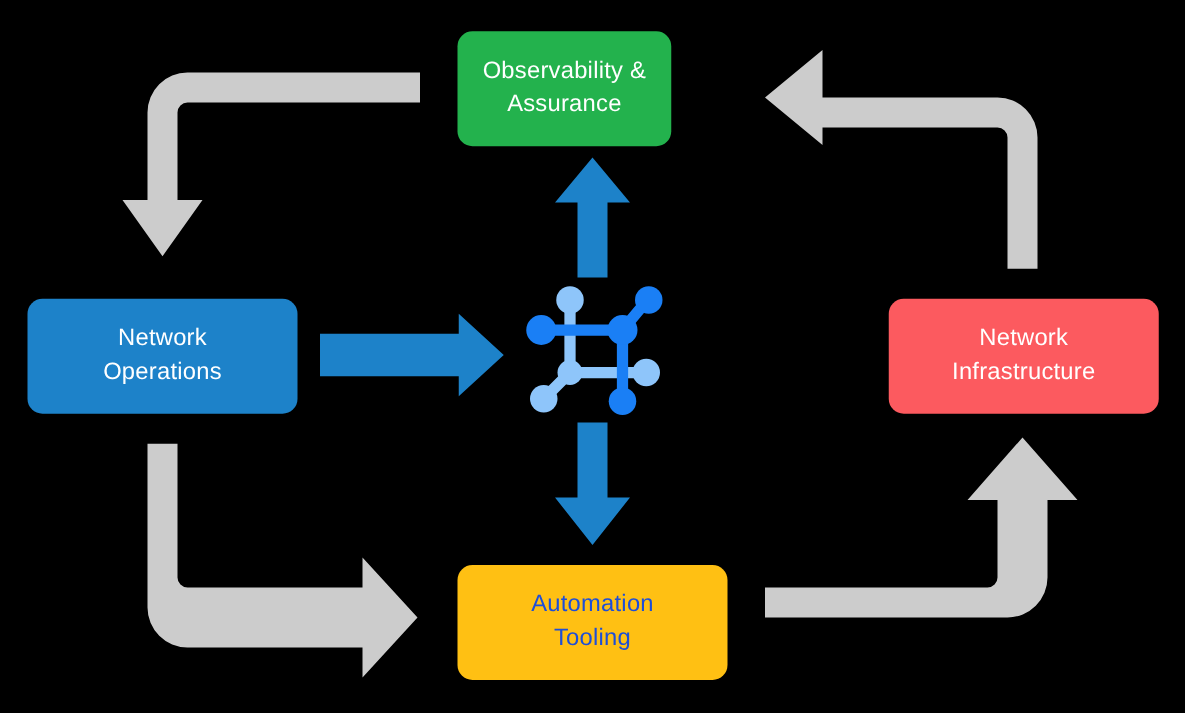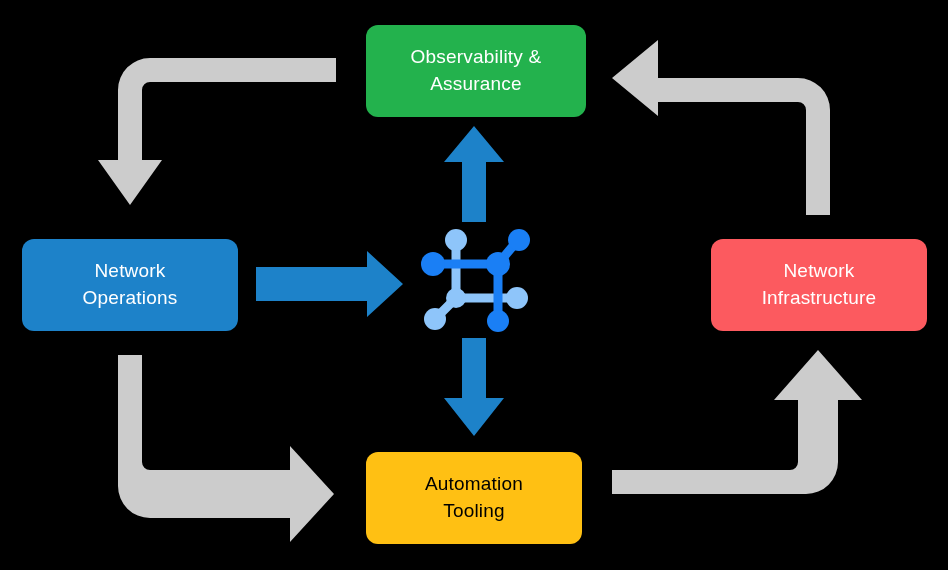--- a/index.html
+++ b/index.html
@@ -25,21 +25,21 @@
     color: #ffffff;
     font-size: 19px;
     line-height: 1.42;
     font-weight: 400;
     letter-spacing: 0.2px;
     box-sizing: border-box;
     padding: 6px 10px;
     white-space: pre-line;
   }
   #box-observability {
-    left: 366px;  top: 25px;   width: 220px; height: 92px;
+    left: 366px;  top: 25px;   width: 171px; height: 92px;
   }
   #box-operations {
     left: 22px;   top: 239px;  width: 216px; height: 92px;
   }
   #box-infrastructure {
     left: 711px;  top: 239px;  width: 216px; height: 92px;
   }
   #box-automation {
     left: 366px;  top: 452px;  width: 216px; height: 92px;
   }
@@ -164,18 +164,18 @@
   <div class="node-box" id="box-operations" style="background: rgb(29, 130, 201); color: rgb(255, 255, 255);">
     <span>Network
 Operations</span>
   </div>
 
   <div class="node-box" id="box-infrastructure" style="background: rgb(252, 90, 95); color: rgb(255, 255, 255);">
     <span>Network
 Infrastructure</span>
   </div>
 
-  <div class="node-box" id="box-automation" style="background: rgb(255, 192, 19); color: #000000;">
+  <div class="node-box" id="box-automation" style="background: rgb(255, 192, 19); color: #1d4ed8;">
     <span>Automation
 Tooling</span>
   </div>
 
 </div>
 
 </body></html>

